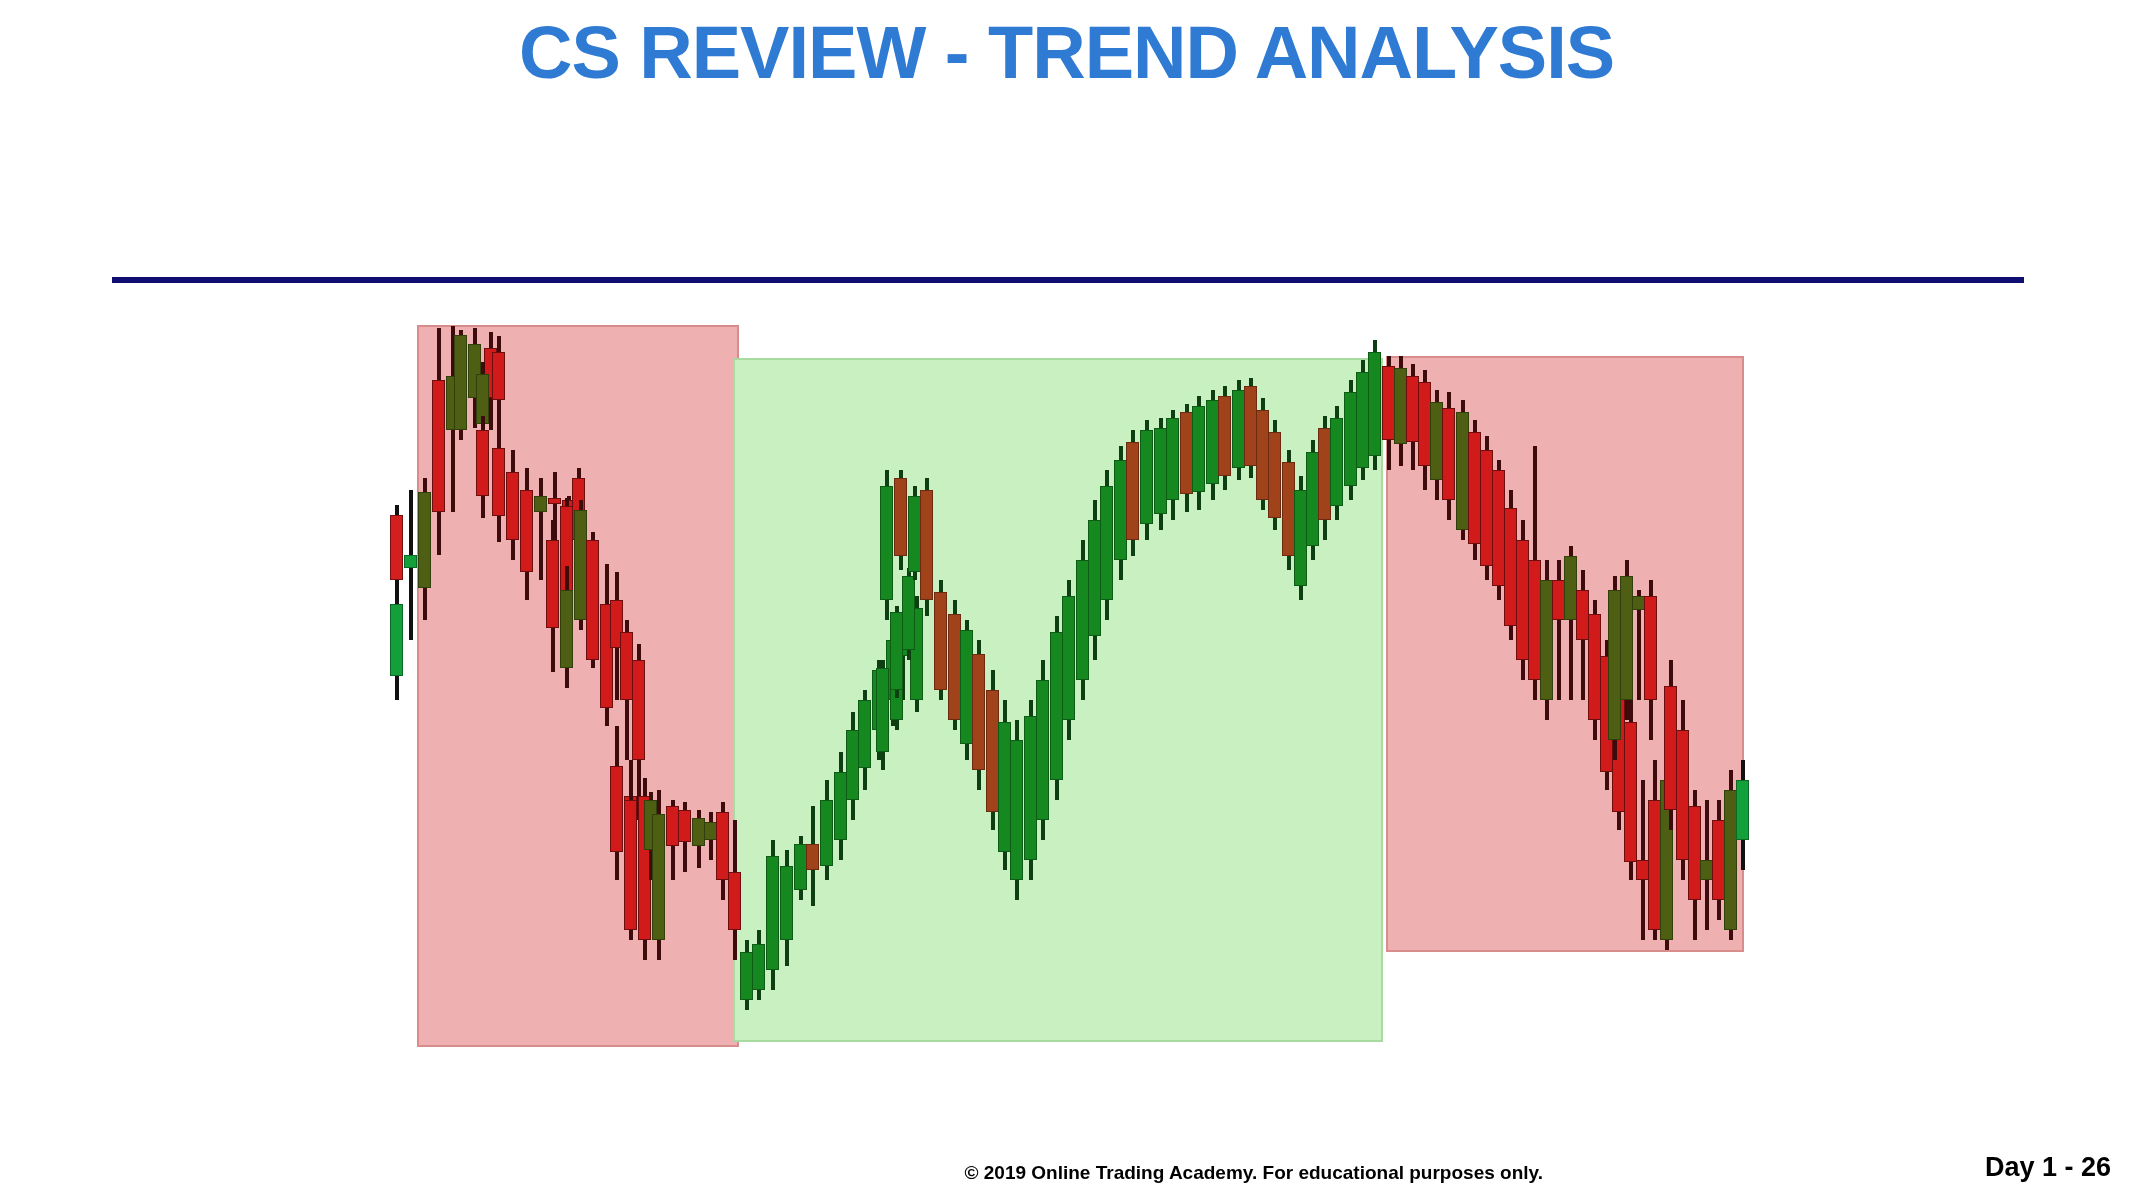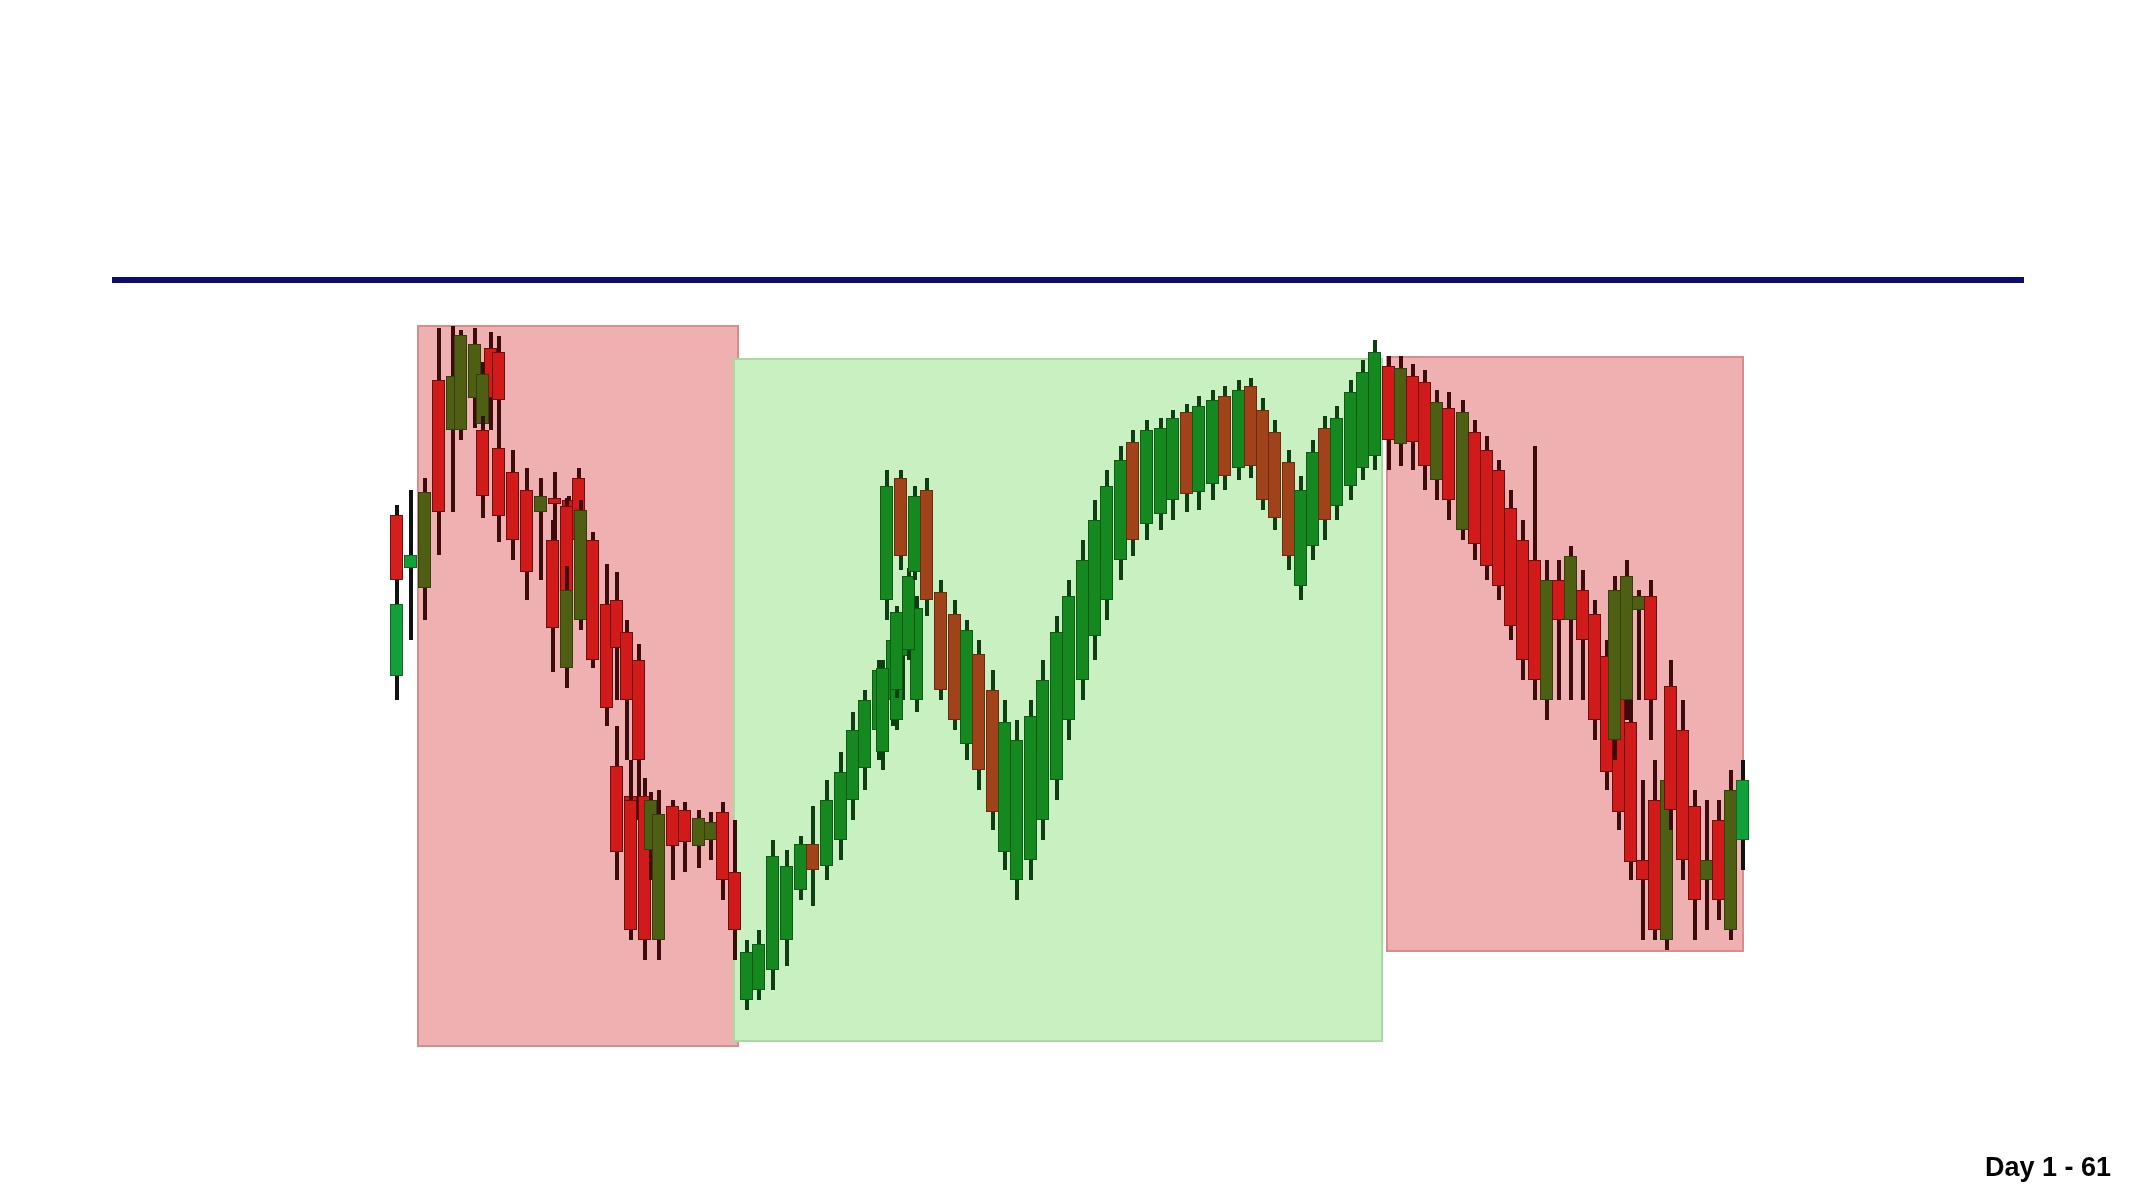--- a/index.html
+++ b/index.html
@@ -75,20 +75,21 @@
   #pagenum{
     position:absolute;right:22px;top:1152px;
     font-size:27px;font-weight:bold;color:#000;white-space:nowrap;
   }
 </style>
 </head>
 <body>
 
 <div class="slide">
 
+  <div id="title">CS REVIEW - TREND ANALYSIS</div>
   <div id="rule"></div>
 
   <div id="chart">
       <div class="zone red" style="left: 417px; top: 325px; width: 322px; height: 722px;"></div>
       <div class="zone green" style="left: 733px; top: 358px; width: 650px; height: 684px;"></div>
       <div class="zone red" style="left: 1386px; top: 356px; width: 358px; height: 596px;"></div>
       <div class="candle c-plain" style="left: 390px; top: 505px; width: 13px; height: 115px;">
         <div class="wick" style="top: 0px; height: 115px;"></div>
         <div class="body dn" style="top: 10px; height: 65px;"></div>
       </div>
@@ -612,15 +613,16 @@
         <div class="wick" style="top: 0px; height: 170px;"></div>
         <div class="body up" style="top: 20px; height: 140px;"></div>
       </div>
       <div class="candle c-plain" style="left: 1736px; top: 760px; width: 13px; height: 110px;">
         <div class="wick" style="top: 0px; height: 110px;"></div>
         <div class="body up" style="top: 20px; height: 60px;"></div>
       </div>
     </div>
 
 
-  <div id="pagenum">Day 1 - 61</div>
+  <div id="copyright">© 2019 Online Trading Academy. For educational purposes only.</div>
+  <div id="pagenum">Day 1 - 26</div>
 
 </div>
 
 </body></html>

